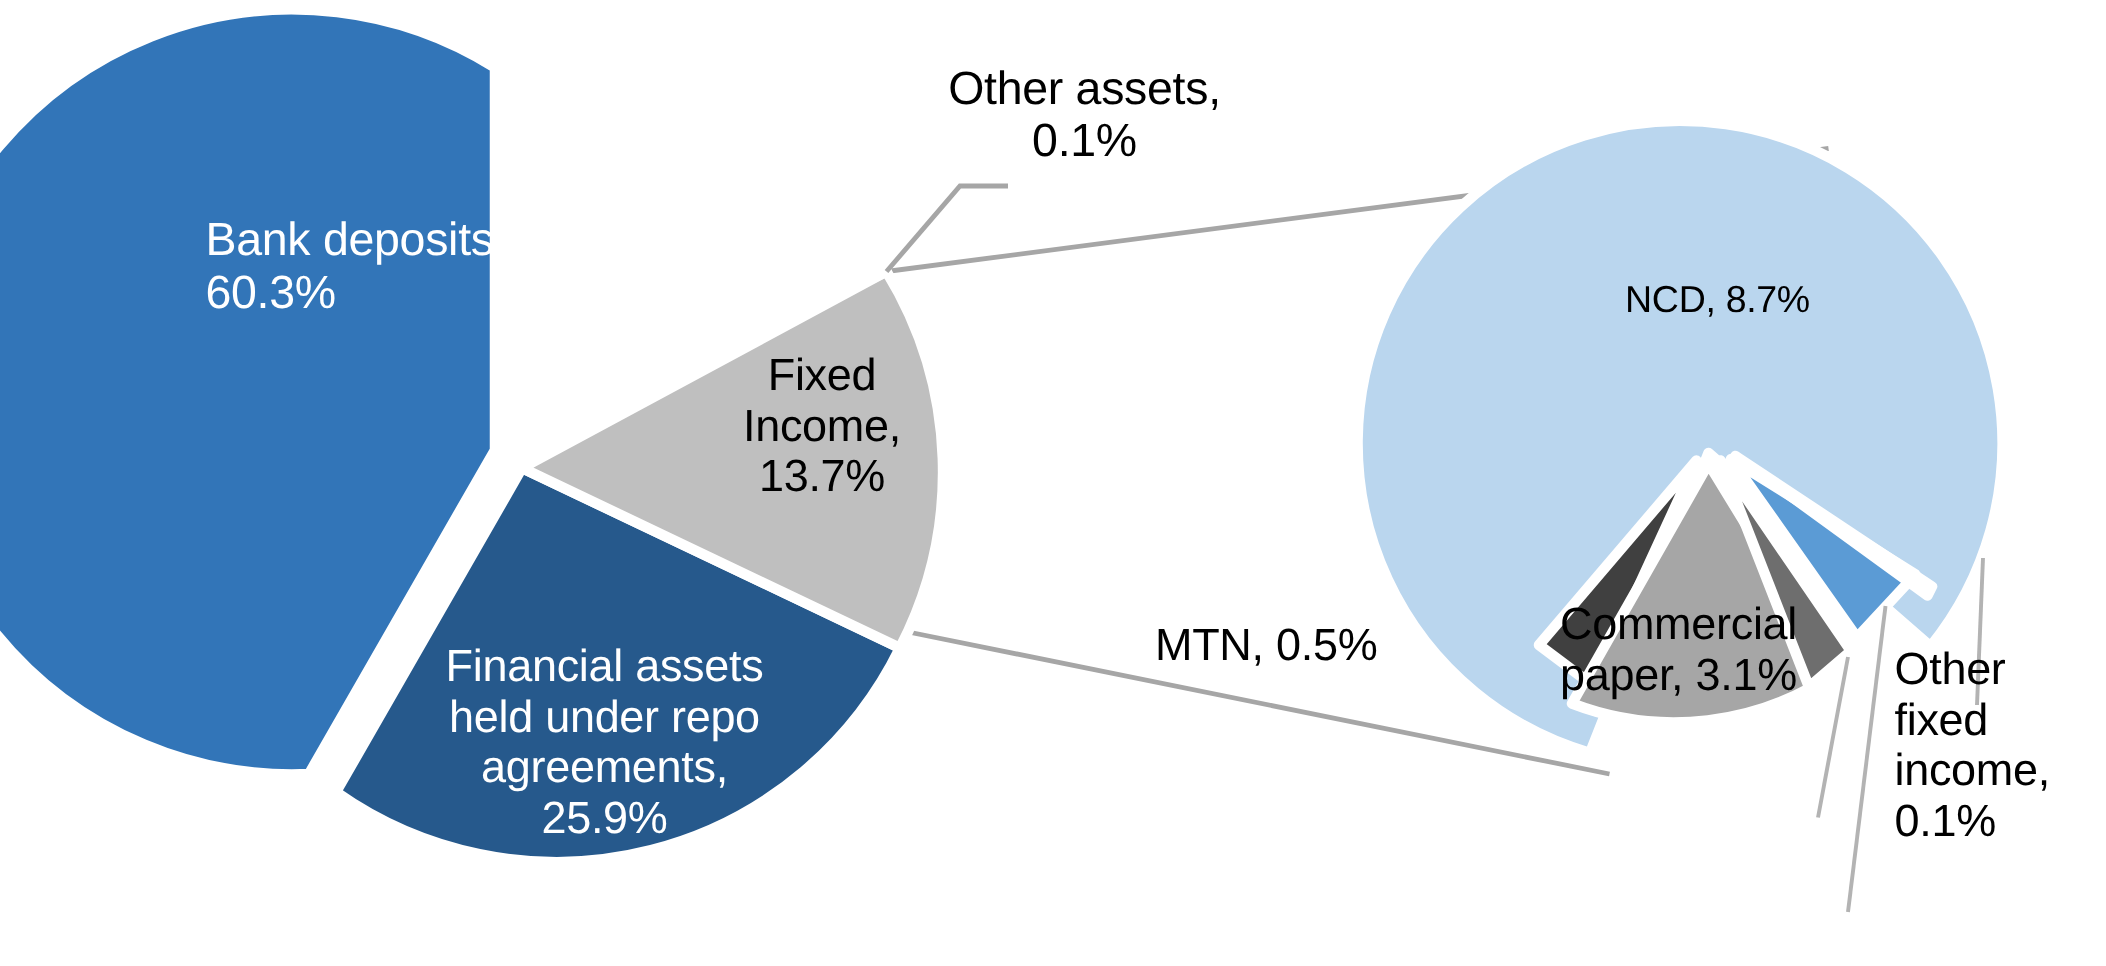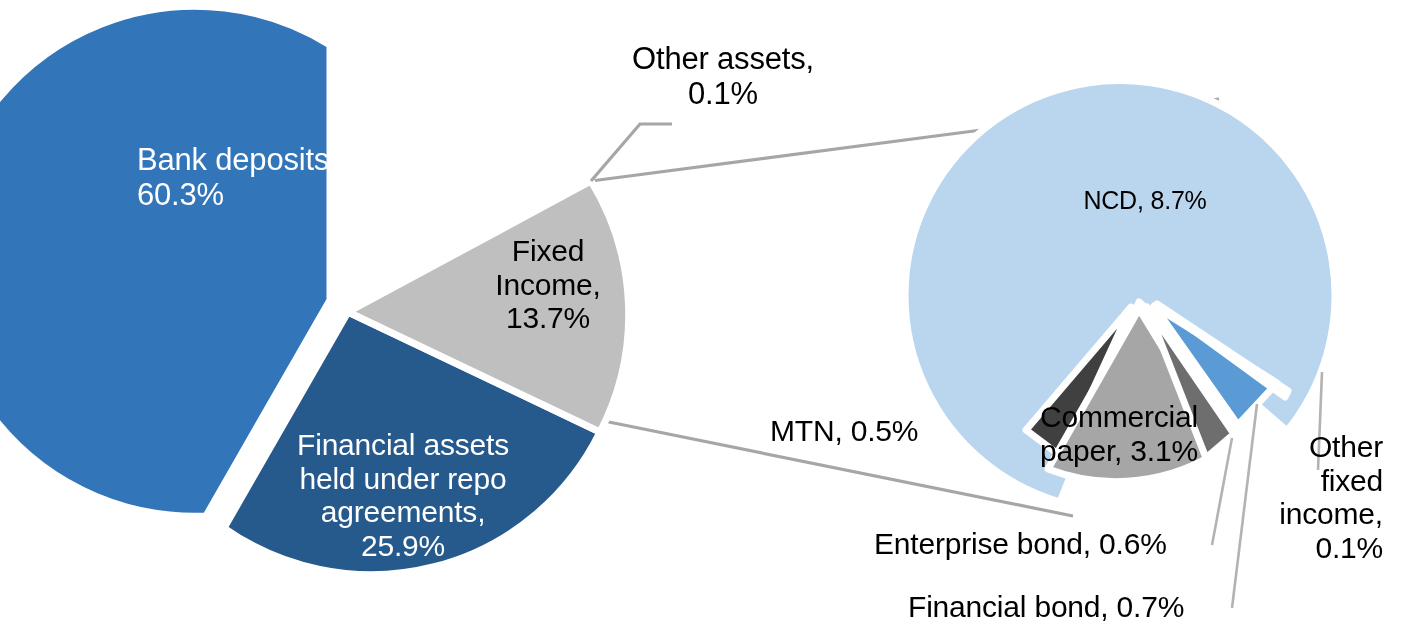--- a/index.html
+++ b/index.html
@@ -48,21 +48,21 @@
   #lbl-fixed-income    { left: 478px; top: 234px; width: 140px; text-align: center; font-size: 30px; }
   #lbl-repo            { left: 263px; top: 396px; width: 280px; text-align: center; font-size: 30px; margin-top: 32px; }
   #lbl-other-assets    { left: 598px; top: 42px;  width: 250px; text-align: center; font-size: 31px; }
 
   
   #lbl-ncd             { left: 1045px; top: 186px; width: 200px; text-align: center; font-size: 25px; }
   #lbl-mtn             { left: 770px;  top: 414px; text-align: right;  font-size: 30px; }
   #lbl-commercial      { left: 1040px; top: 400px; width: 190px; text-align: left; font-size: 30px; }
   #lbl-enterprise      { left: 874px;  top: 527px; text-align: left;  font-size: 30px; }
   #lbl-financial-bond  { left: 908px;  top: 590px; text-align: left;  font-size: 30px; }
-  #lbl-other-fixed     { left: 1263px; top: 430px; width: 120px; text-align: right; font-size: 30px; }
+  #lbl-other-fixed     { left: 1263px; top: 430px; width: 120px; text-align: left; font-size: 30px; }
 </style>
 </head>
 <body>
 
 <div id="stage">
 
   <svg id="chart-svg" viewBox="0 0 1404 644">
 
     <g>
       <path class="leader" d="M 591 181 L 1219 99" stroke="#a6a6a6"></path>
@@ -118,22 +118,20 @@
   <div class="lbl ctr" id="lbl-other-assets">Other assets,
 0.1%</div>
 
   <div class="lbl ctr" id="lbl-ncd">NCD, 8.7%</div>
 
   <div class="lbl lft" id="lbl-mtn">MTN, 0.5%</div>
 
   <div class="lbl ctr" id="lbl-commercial">Commercial
 paper, 3.1%</div>
 
-  <div class="lbl lft" id="lbl-enterprise">Enterprise bond, 0.6%</div>
 
-  <div class="lbl lft" id="lbl-financial-bond">Financial bond, 0.7%</div>
 
   <div class="lbl ctr" id="lbl-other-fixed">Other
 fixed
 income,
 0.1%</div>
 
 </div>
 
 </body></html>

